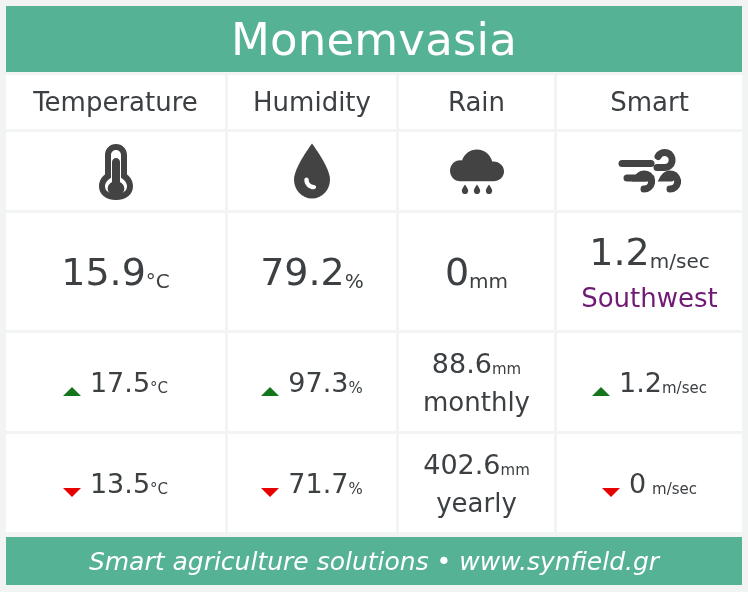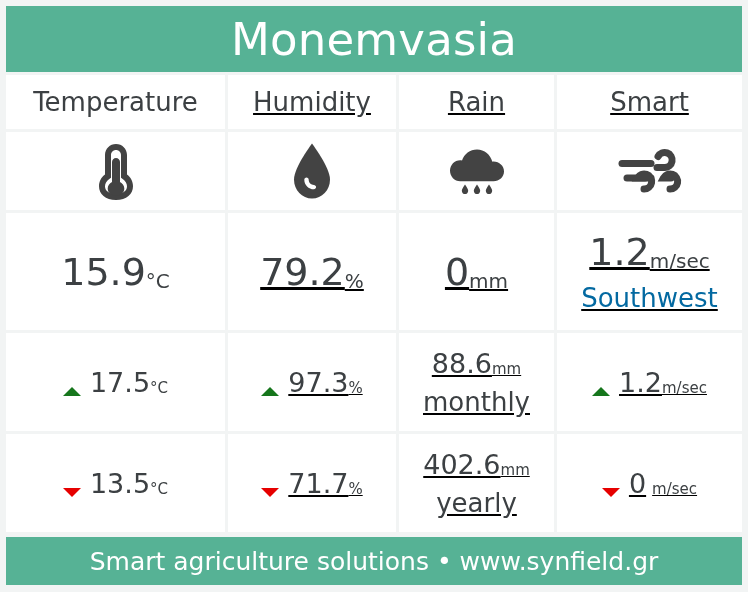--- a/index.html
+++ b/index.html
@@ -62,21 +62,21 @@
 
   .cell {
     background: #ffffff;
     display: flex;
     align-items: center;
     justify-content: center;
     flex-direction: column;
     box-sizing: border-box;
     overflow: hidden;
   }
-  .cell + .cell { margin-left: 3px; text-decoration: underline; }
+  .cell + .cell { margin-left: 3px; }
 
   
   .col-temp { width: 219px; flex: 0 0 219px; }
   .col-hum  { width: 168px; flex: 0 0 168px; }
   .col-rain { width: 155px; flex: 0 0 155px; }
   .col-wind { width: 185px; flex: 1 1 auto; }
 
   
   .col-label {
     color: #3c4043;
@@ -104,21 +104,21 @@
   }
   .unit {
     color: #3c4043;
     font-size: 20px;
     line-height: 1;
     font-weight: 400;
     margin-top: 1px;
     display: inline-block;
   }
   .sub-label {
-    color: #0369a1;
+    color: #701a75;
     font-size: 26px;
     line-height: 1;
     margin-top: 14px;
     font-weight: 400;
   }
 
   
   .reading-sm .num  { font-size: 27px; }
   .reading-sm .unit { font-size: 15px; }
   .period {
@@ -157,20 +157,21 @@
     display: flex;
     align-items: center;
     justify-content: center;
     flex: 0 0 auto;
   }
   .footer-text {
     color: #ffffff;
     font-size: 25px;
     font-weight: 400;
     line-height: 1;
+    font-style: italic;
   }
 </style>
 </head>
 <body>
 
 <div class="widget">
 
   <div class="header">
     <div class="header-title">Monemvasia</div>
   </div>

